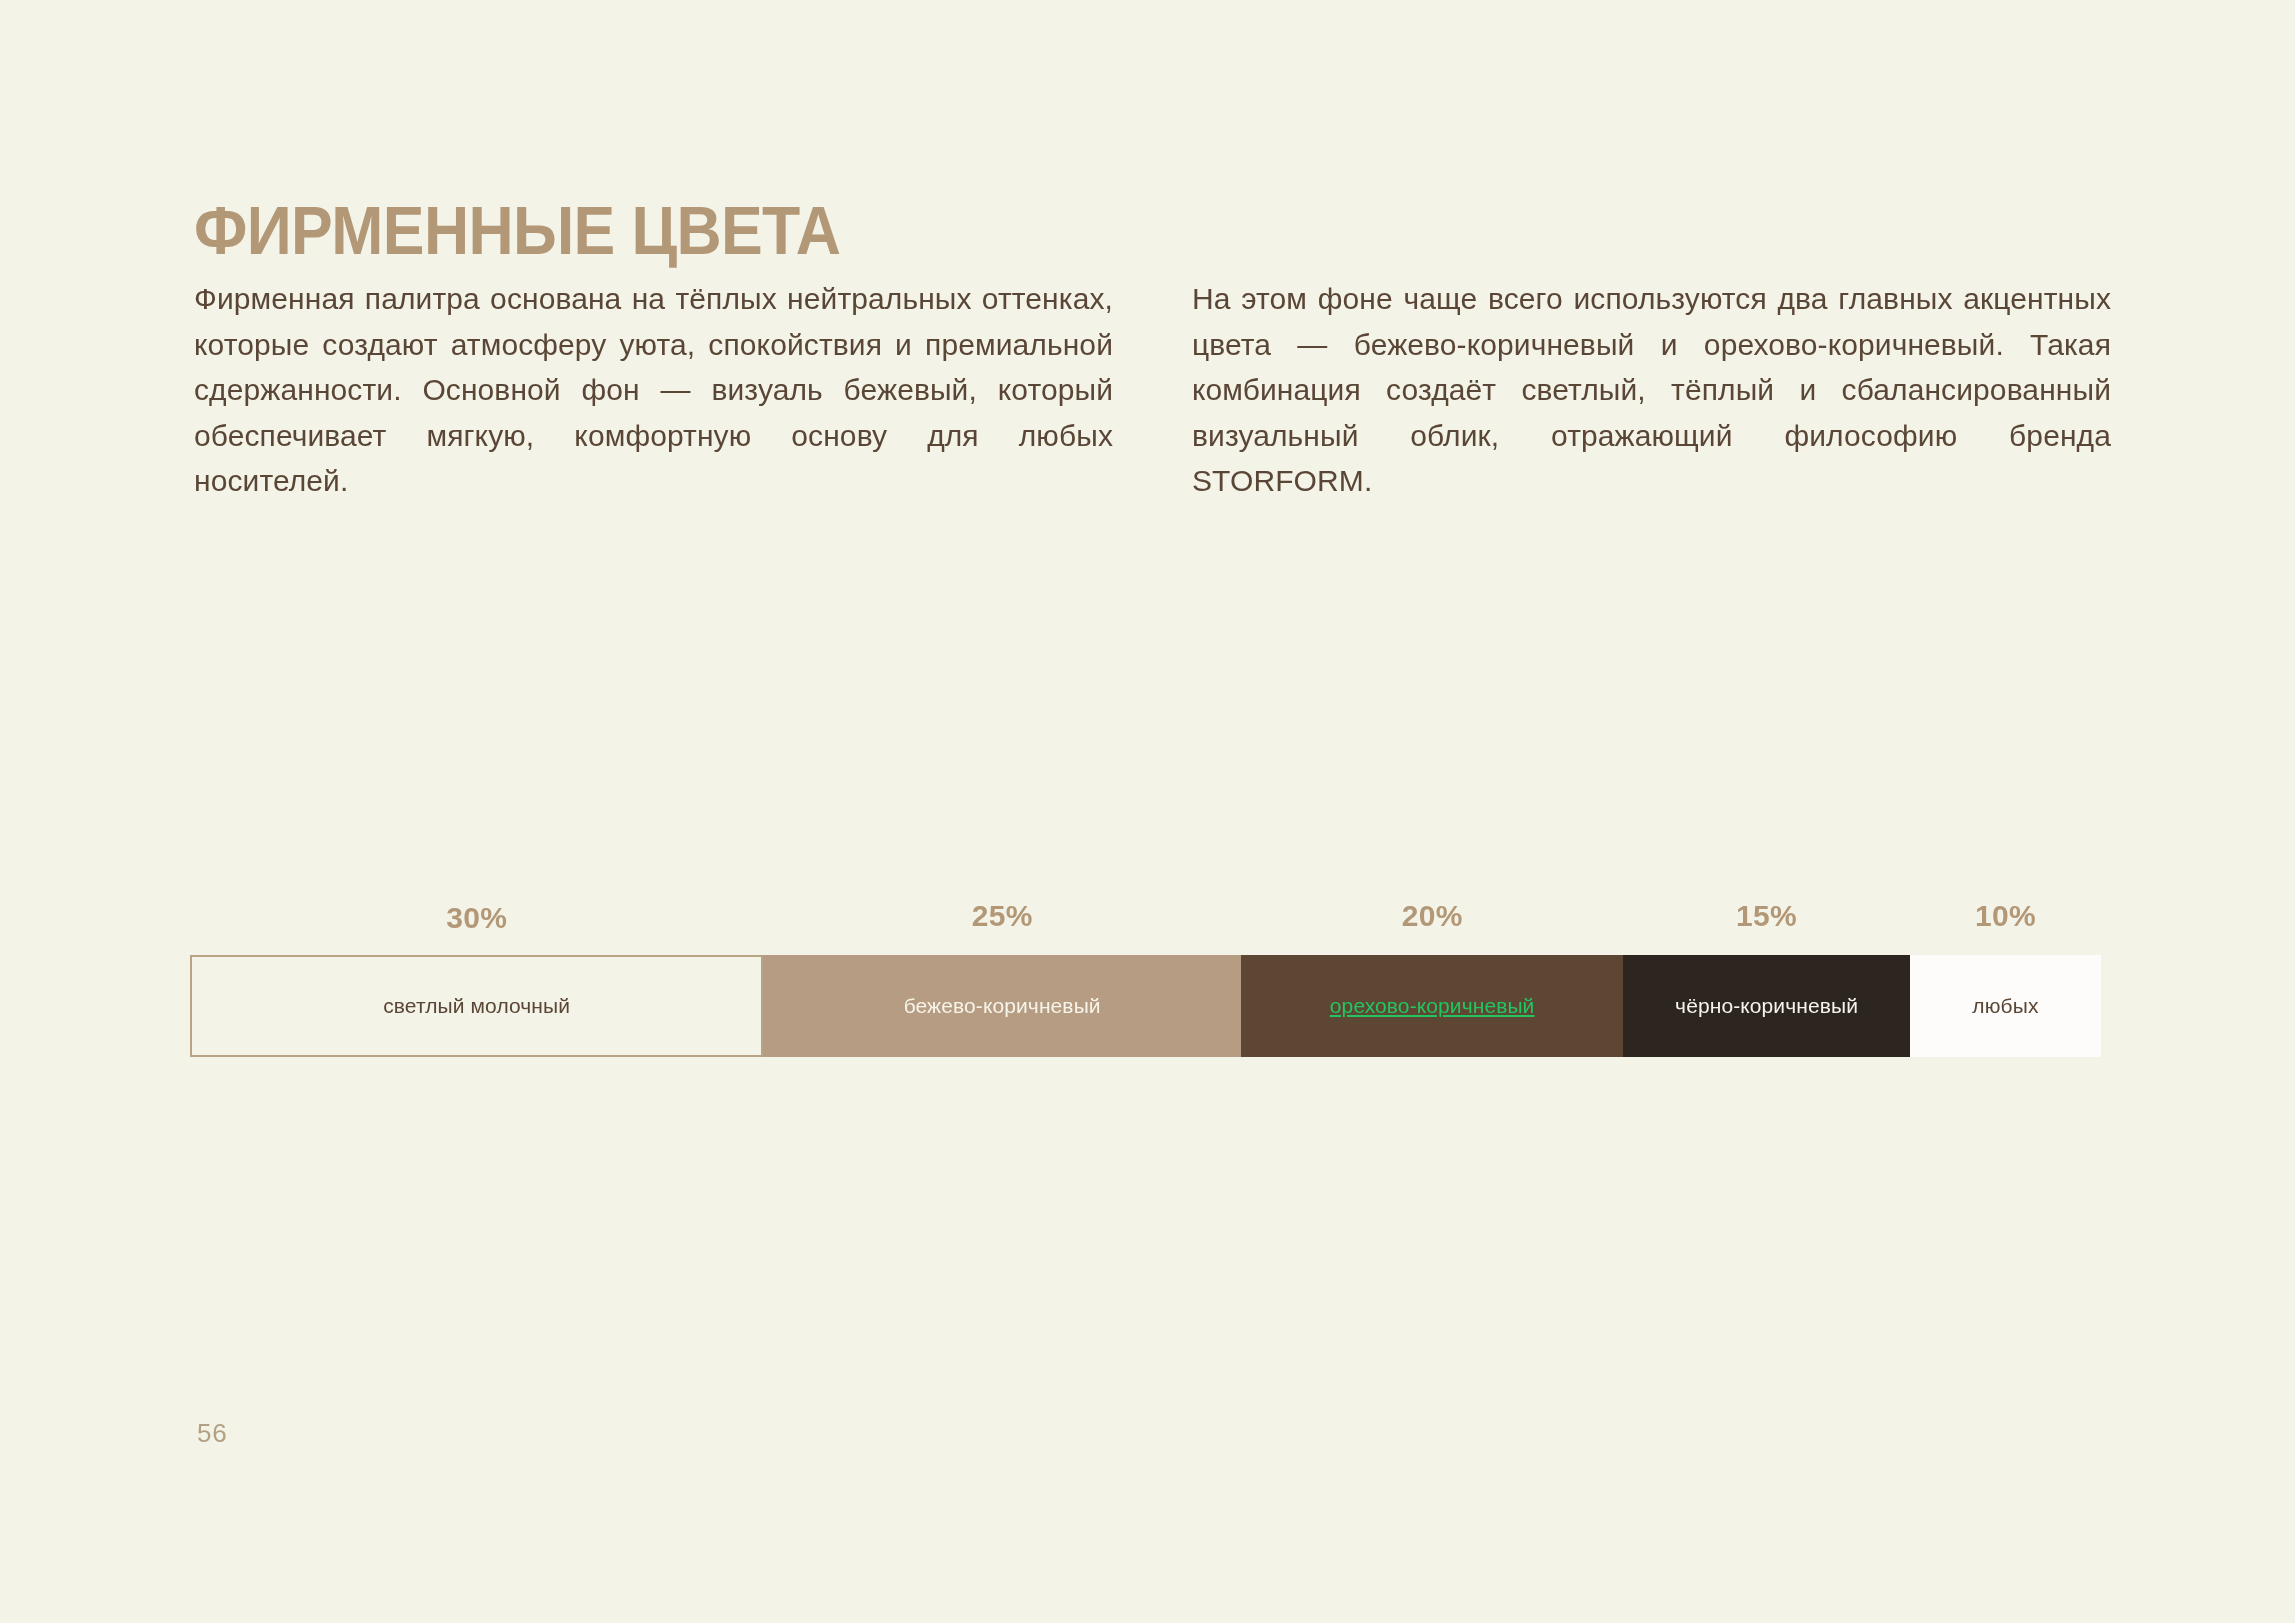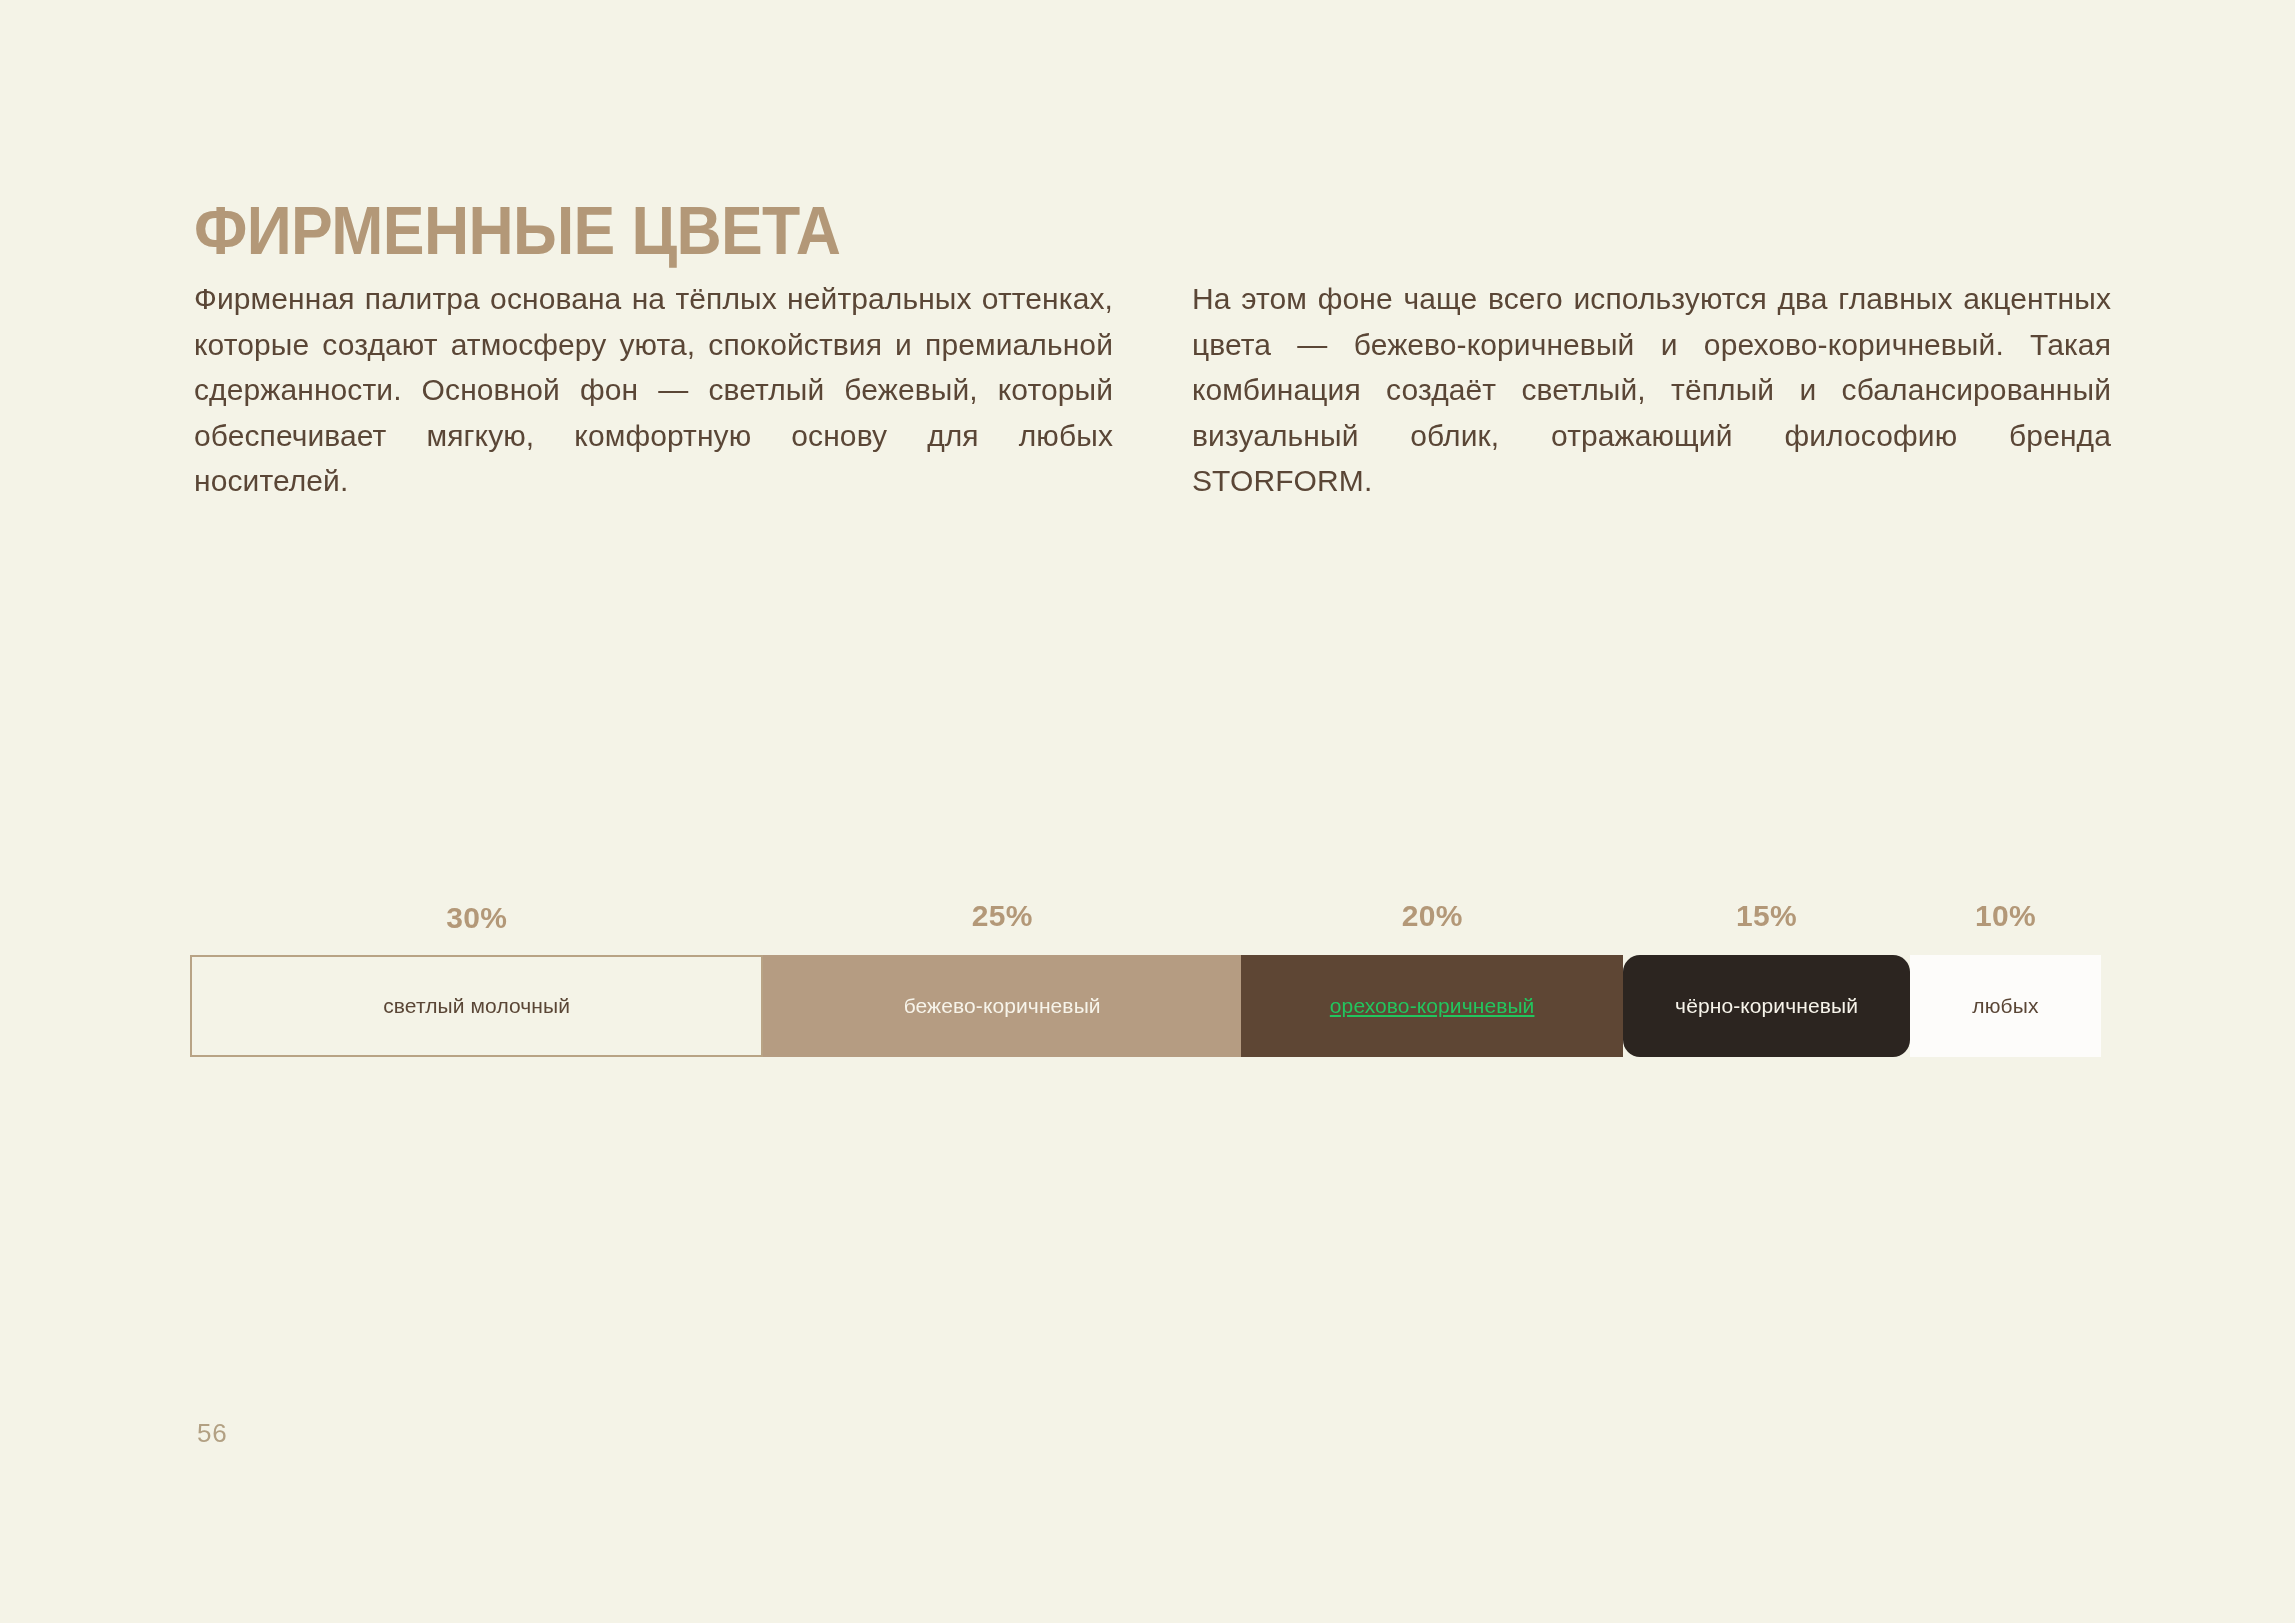--- a/index.html
+++ b/index.html
@@ -118,41 +118,41 @@
 </style>
 </head>
 <body>
 
 <div class="page">
 
   <h1 class="title">ФИРМЕННЫЕ ЦВЕТА</h1>
 
   <div class="columns">
     <div class="col col-left">
-      <p class="para">Фирменная палитра основана на тёплых ней­тральных оттенках, которые создают атмосферу уюта, спокойствия и премиальной сдержанности. Основной фон — светлый бежевый, который обеспечивает мягкую, комфортную основу для любых носителей.</p>
+      <p class="para">Фирменная палитра основана на тёплых ней­тральных оттенках, которые создают атмосферу уюта, спокойствия и премиальной сдержанности. Основной фон — визуаль бежевый, который обеспечивает мягкую, комфортную основу для любых носителей.</p>
     </div>
     <div class="col col-right">
       <p class="para">На этом фоне чаще всего используются два глав­ных акцентных цвета — бежево-коричневый и орехово-коричневый. Такая комбинация создаёт светлый, тёплый и сбалансированный визуаль­ный облик, отражающий философию бренда STORFORM.</p>
     </div>
   </div>
 
   <div class="palette" id="palette">
       <div class="swatch s-bordered" style="flex: 0 0 30%; background: rgb(244, 243, 231); border-color: rgb(184, 163, 133);">
         <div class="pct" style="color: rgb(179, 152, 120);">30%</div>
         <div class="swatch-label" style="color: rgb(90, 70, 54);">светлый молочный</div>
       </div>
       <div class="swatch" style="flex: 0 0 25%; background: rgb(181, 156, 130);">
         <div class="pct" style="color: rgb(179, 152, 120);">25%</div>
         <div class="swatch-label" style="color: rgb(247, 244, 234);">бежево-коричневый</div>
       </div>
       <div class="swatch" style="flex: 0 0 20%; background: rgb(94, 70, 52);">
         <div class="pct" style="color: rgb(179, 152, 120);">20%</div>
         <div class="swatch-label" style="color: #22c55e; text-decoration: underline;">орехово-коричневый</div>
       </div>
-      <div class="swatch" style="flex: 0 0 15%; background: rgb(44, 37, 32); border-radius: 17px;">
+      <div class="swatch" style="flex: 0 0 15%; background: rgb(44, 37, 32);">
         <div class="pct" style="color: rgb(179, 152, 120);">15%</div>
         <div class="swatch-label" style="color: rgb(247, 244, 234);">чёрно-коричневый</div>
       </div>
       <div class="swatch" style="flex: 0 0 10%; background: rgb(253, 252, 250);">
         <div class="pct" style="color: rgb(179, 152, 120);">10%</div>
         <div class="swatch-label" style="color: rgb(90, 70, 54);">любых</div>
       </div>
     </div>
 
   <div class="page-num">56</div>

